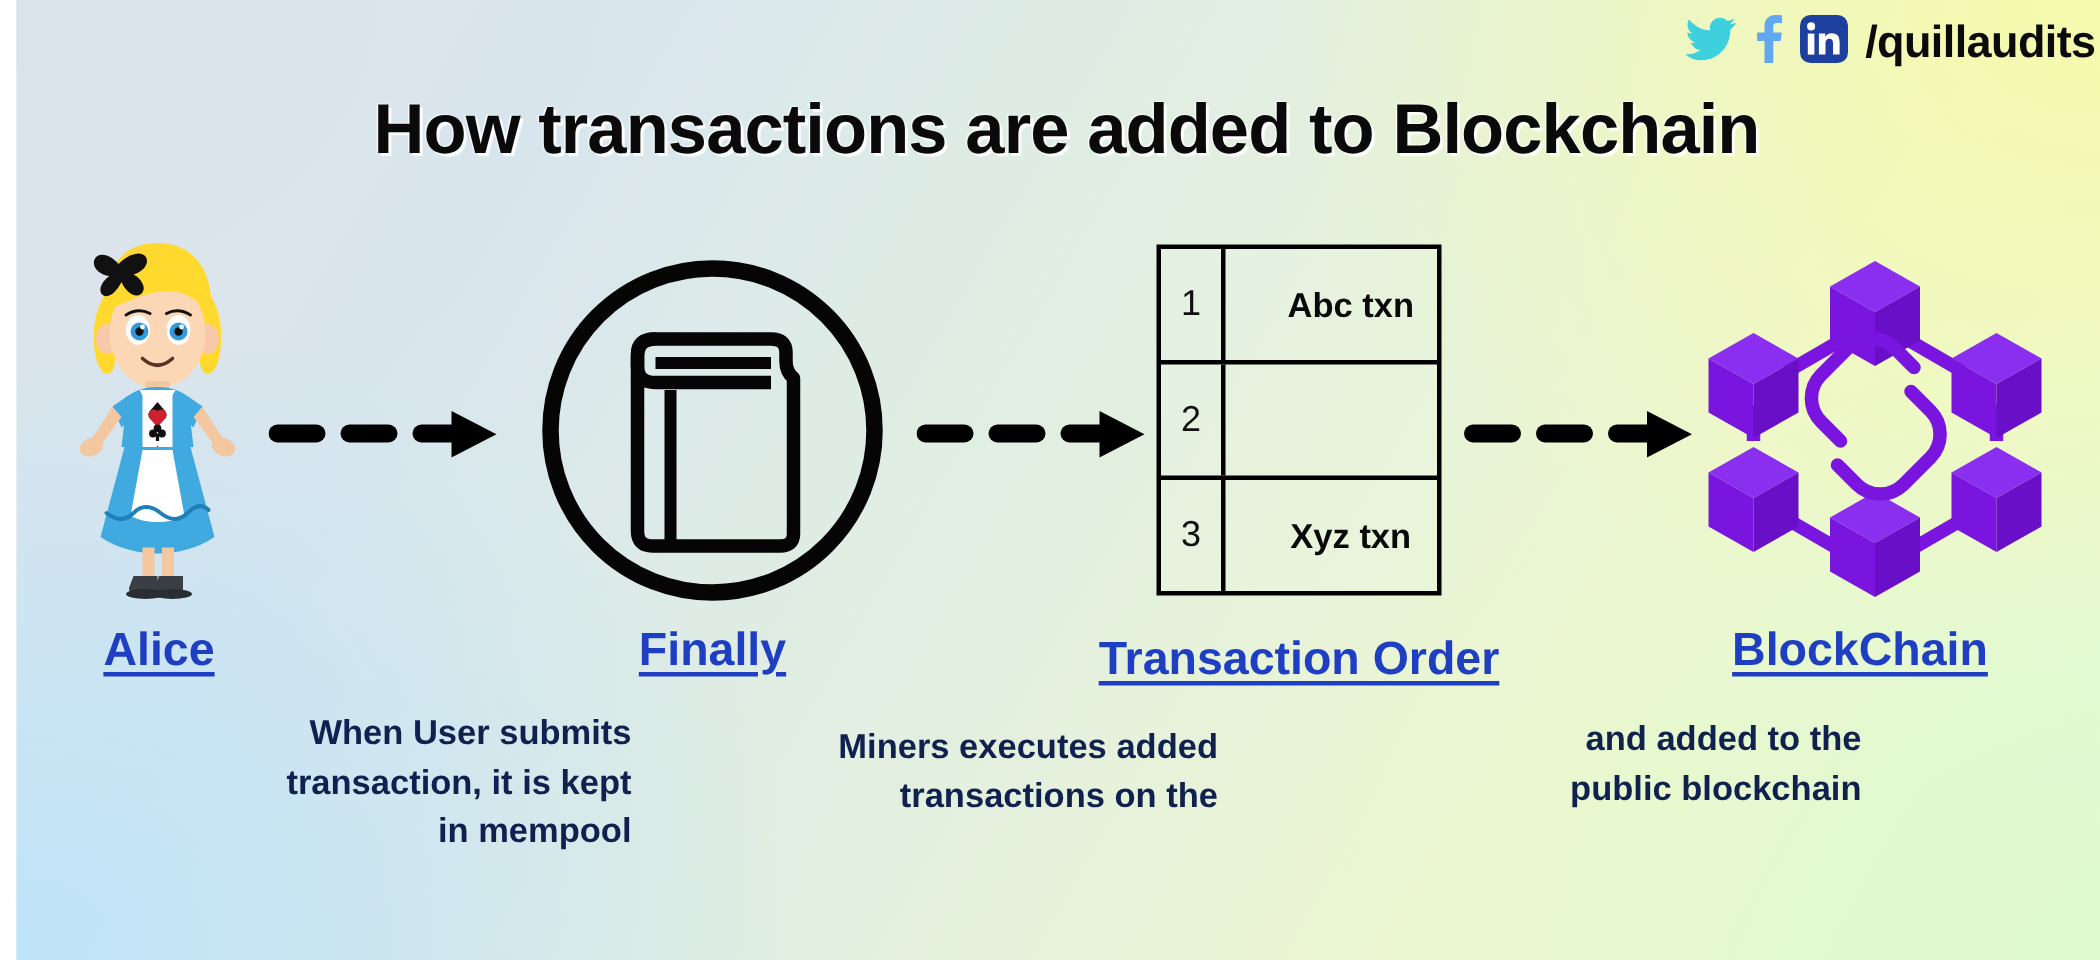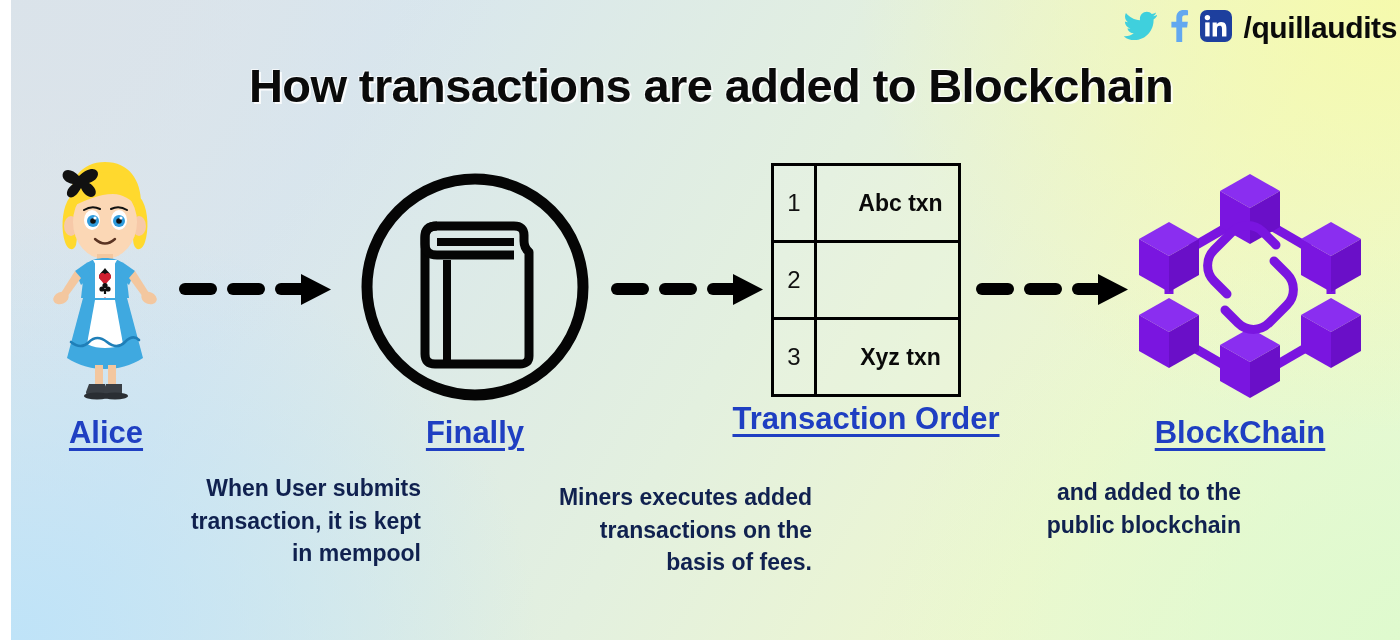--- a/index.html
+++ b/index.html
@@ -299,33 +299,32 @@
 
       <g stroke="#7a15e0" stroke-width="9" fill="none" stroke-linecap="round">
         <path d="M108 146 L95 133 a22 22 0 0 1 0-31 l18-18 a22 22 0 0 1 31 0 l13 13"></path>
         <path d="M155 113 l13 13 a22 22 0 0 1 0 31 l-18 18 a22 22 0 0 1-31 0 l-13-13"></path>
       </g>
     </svg>
   </div>
 
   <div class="node-label" style="left:0px; top:415px; width:190px;">Alice</div>
   <div class="node-label" style="left:348px; top:415px; width:232px;">Finally</div>
-  <div class="node-label" style="left:700px; top:401px; width:310px;">Transaction Order</div>
+  <div class="node-label" style="left:700px; top:421px; width:310px;">Transaction Order</div>
   <div class="node-label" style="left:1098px; top:415px; width:262px;">BlockChain</div>
 
   <div class="caption" style="left:130px; top:472px; width:280px;">
     <div>When User submits</div>
     <div>transaction, it is kept</div>
     <div>in mempool</div>
   </div>
 
   <div class="caption" style="left:521px; top:481px; width:280px;">
     <div>Miners executes added</div>
     <div>transactions on the</div>
-    <div>basis of fees.</div>
   </div>
 
   <div class="caption" style="left:950px; top:476px; width:280px;">
     <div>and added to the</div>
     <div>public blockchain</div>
   </div>
 
 </div>
 
 </body></html>

